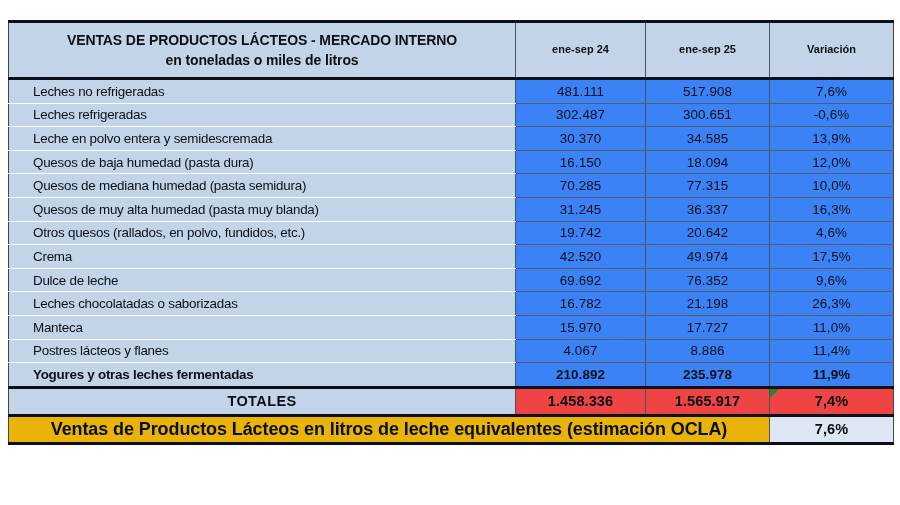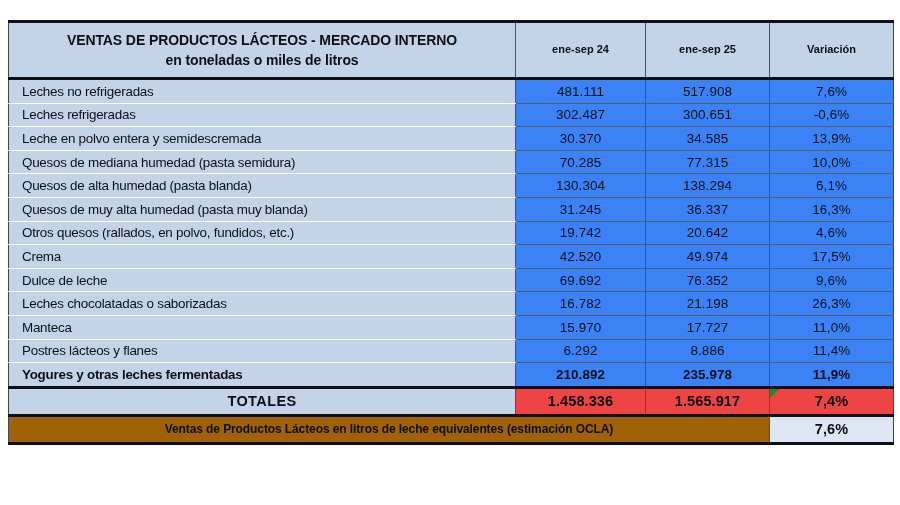--- a/index.html
+++ b/index.html
@@ -70,21 +70,21 @@
   tbody td {
     height: 22.6px;
     padding: 0;
     font-size: 13.4px;
     color: #0c1017;
     vertical-align: middle;
   }
   td.label {
     background: #c3d4e9;
     text-align: left;
-    padding-left: 13px;
+    padding-left: 24px;
     border-bottom: 1.6px solid #ffffff;
     border-right: 1.5px solid #4a5360;
     letter-spacing: -0.25px;
     white-space: nowrap;
     overflow: hidden;
   }
   td.num {
     background: #3b82f6;
     text-align: center;
     border-bottom: 1.1px solid #555d69;
@@ -130,23 +130,23 @@
     left: 0;
     width: 0;
     height: 0;
     border-top: 9px solid #1d8a2b;
     border-right: 9px solid transparent;
   }
 
   
   tr.footer td {
     height: 25px;
-    background: #a16207;
-    font-weight: bold;
-    font-size: 12px;
+    background: #eab308;
+    font-weight: bold;
+    font-size: 18px;
     color: #0a0e15;
     border-bottom: none;
   }
   tr.footer td.note {
     text-align: center;
     letter-spacing: -0.1px;
     border-right: 1.5px solid #4a5360;
   }
   tr.footer td.num {
     background: #dde6f2;
@@ -193,32 +193,32 @@
         <td class="num">300.651</td>
         <td class="num last">-0,6%</td>
       </tr>
       <tr>
         <td class="label">Leche en polvo entera y semidescremada</td>
         <td class="num">30.370</td>
         <td class="num">34.585</td>
         <td class="num last">13,9%</td>
       </tr>
       <tr>
+        <td class="label">Quesos de baja humedad (pasta dura)</td>
+        <td class="num">16.150</td>
+        <td class="num">18.094</td>
+        <td class="num last">12,0%</td>
+      </tr>
+      <tr>
         <td class="label">Quesos de mediana humedad (pasta semidura)</td>
         <td class="num">70.285</td>
         <td class="num">77.315</td>
         <td class="num last">10,0%</td>
       </tr>
       <tr>
-        <td class="label">Quesos de alta humedad (pasta blanda)</td>
-        <td class="num">130.304</td>
-        <td class="num">138.294</td>
-        <td class="num last">6,1%</td>
-      </tr>
-      <tr>
         <td class="label">Quesos de muy alta humedad (pasta muy blanda)</td>
         <td class="num">31.245</td>
         <td class="num">36.337</td>
         <td class="num last">16,3%</td>
       </tr>
       <tr>
         <td class="label">Otros quesos (rallados, en polvo, fundidos, etc.)</td>
         <td class="num">19.742</td>
         <td class="num">20.642</td>
         <td class="num last">4,6%</td>
@@ -242,21 +242,21 @@
         <td class="num last">26,3%</td>
       </tr>
       <tr>
         <td class="label">Manteca</td>
         <td class="num">15.970</td>
         <td class="num">17.727</td>
         <td class="num last">11,0%</td>
       </tr>
       <tr>
         <td class="label">Postres lácteos y flanes</td>
-        <td class="num">6.292</td>
+        <td class="num">4.067</td>
         <td class="num">8.886</td>
         <td class="num last">11,4%</td>
       </tr>
       <tr class="last-data">
         <td class="label">Yogures y otras leches fermentadas</td>
         <td class="num">210.892</td>
         <td class="num">235.978</td>
         <td class="num last">11,9%</td>
       </tr>
 

